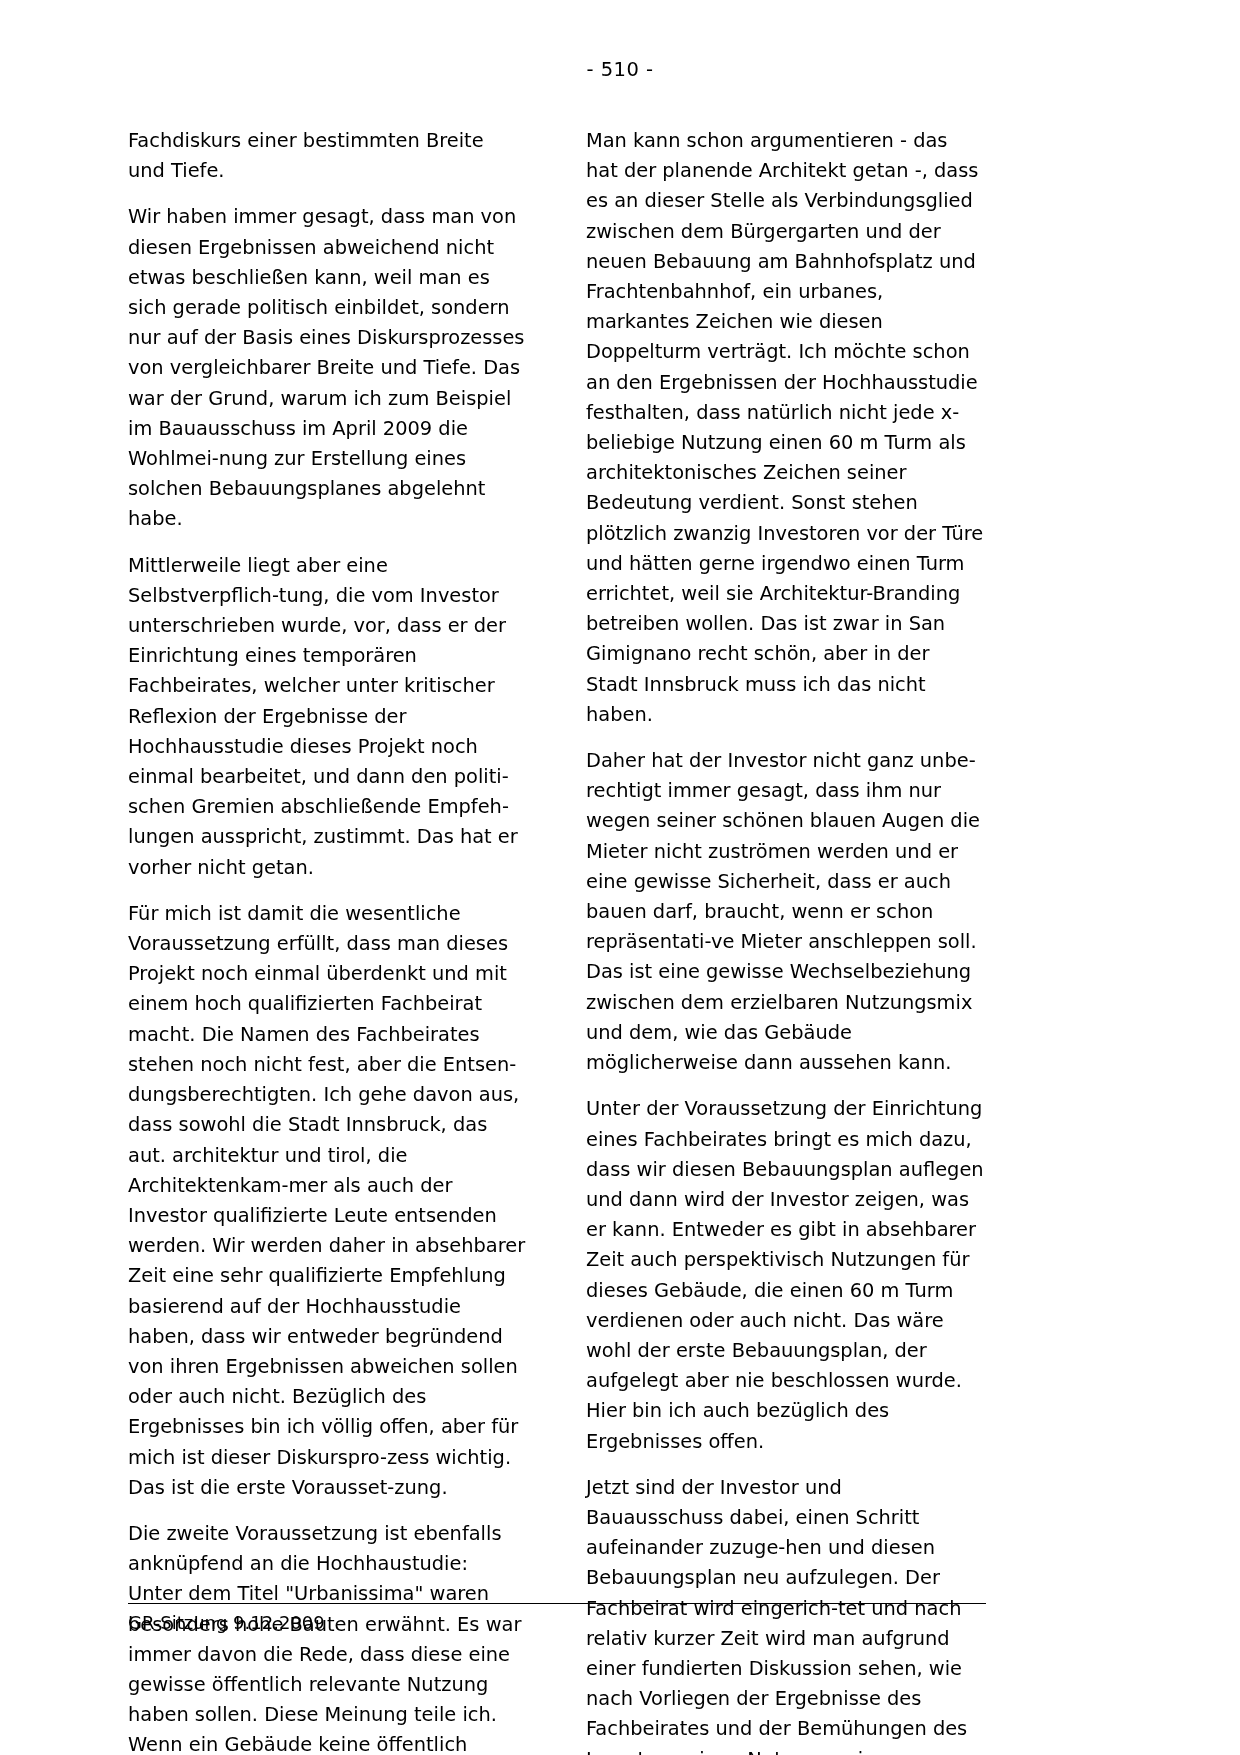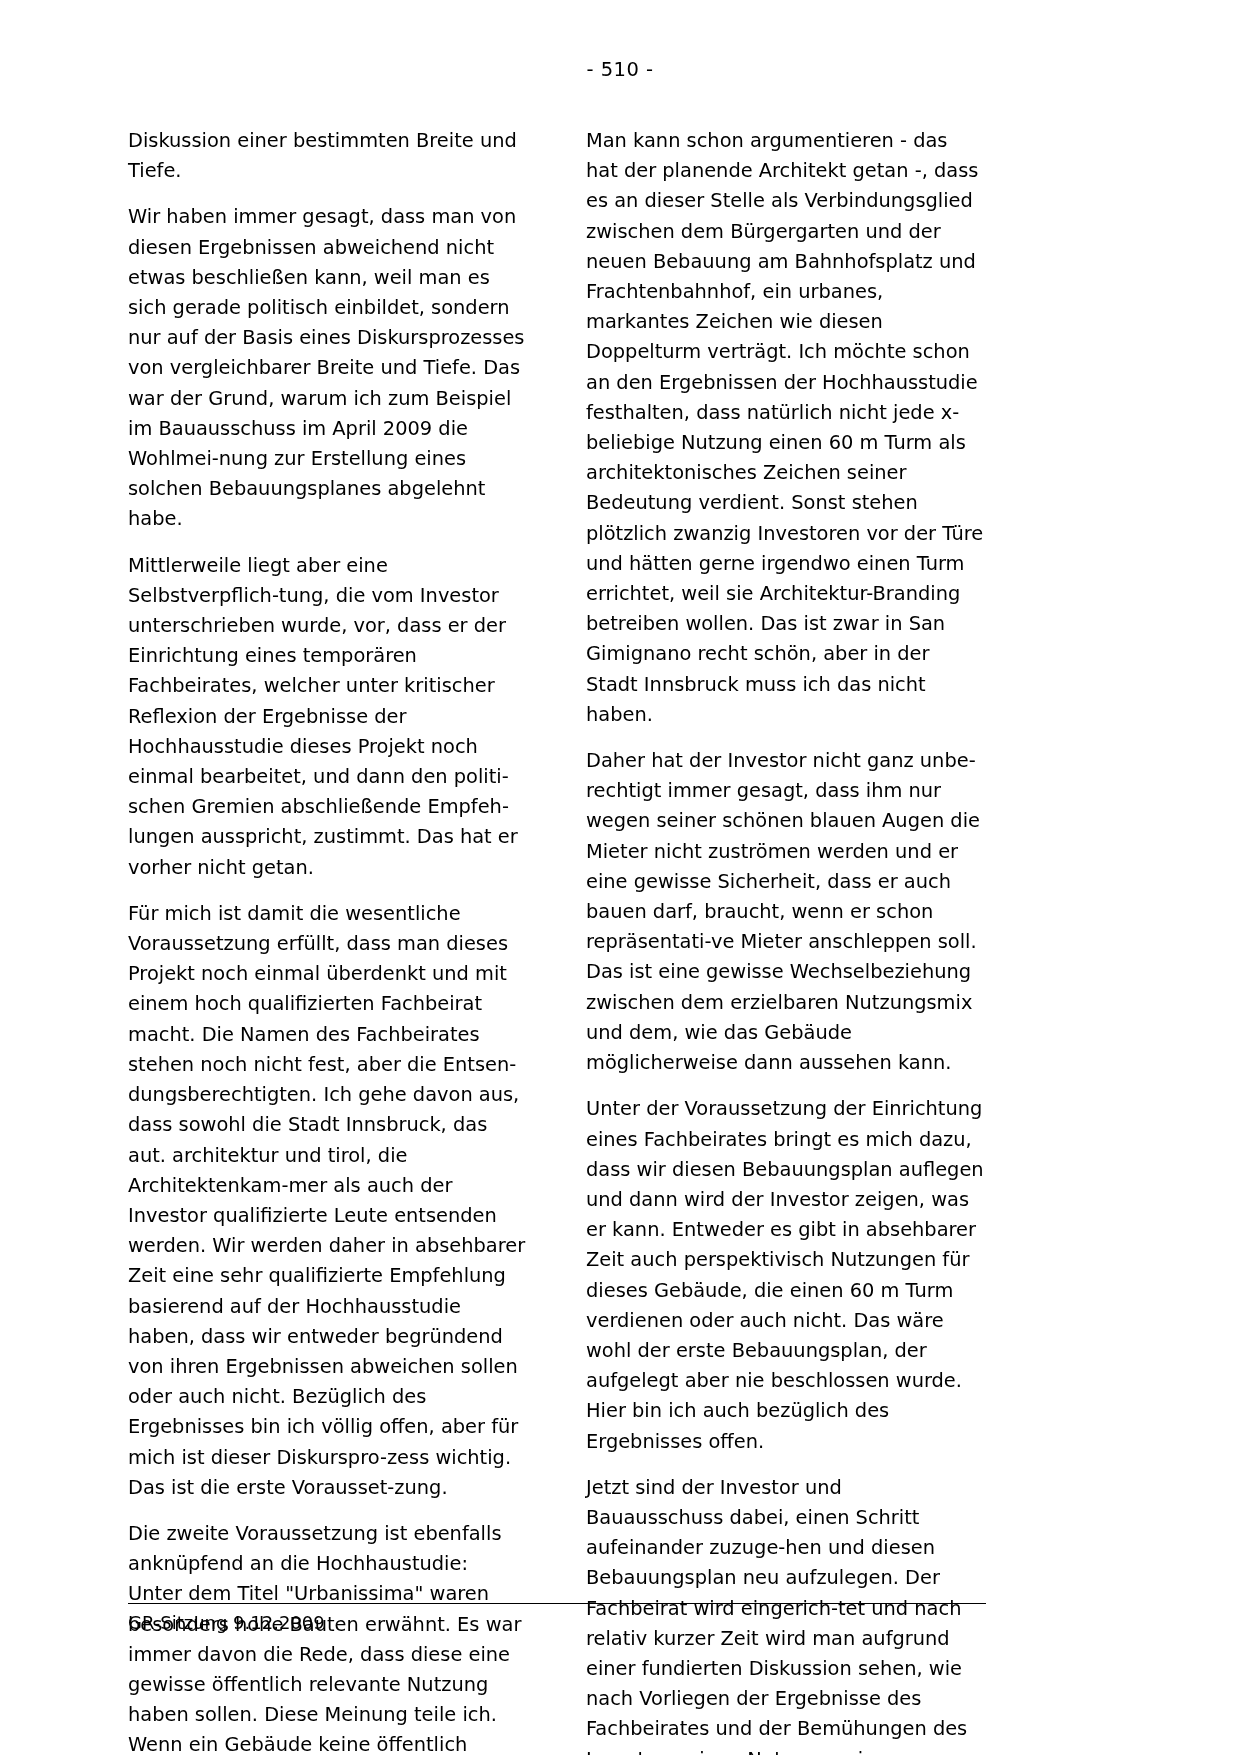--- a/index.html
+++ b/index.html
@@ -68,21 +68,21 @@
 </head>
 <body>
 
 <div class="page">
 
   <div class="page-number">- 510 -</div>
 
   <div class="columns">
 
     <div class="column">
-      <p>Diskussion einer bestimmten Breite und Tiefe.</p>
+      <p>Fachdiskurs einer bestimmten Breite und Tiefe.</p>
       <p>Wir haben immer gesagt, dass man von diesen Ergebnissen abweichend nicht etwas beschließen kann, weil man es sich gerade politisch einbildet, sondern nur auf der Basis eines Diskursprozesses von vergleichbarer Breite und Tiefe. Das war der Grund, warum ich zum Beispiel im Bauausschuss im April 2009 die Wohlmei-nung zur Erstellung eines solchen Bebauungsplanes abgelehnt habe.</p>
       <p>Mittlerweile liegt aber eine Selbstverpflich-tung, die vom Investor unterschrieben wurde, vor, dass er der Einrichtung eines temporären Fachbeirates, welcher unter kritischer Reflexion der Ergebnisse der Hochhausstudie dieses Projekt noch einmal bearbeitet, und dann den politi-schen Gremien abschließende Empfeh-lungen ausspricht, zustimmt. Das  hat er vorher nicht getan.</p>
       <p>Für mich ist damit die wesentliche Voraussetzung erfüllt, dass man dieses Projekt noch einmal überdenkt und mit einem hoch qualifizierten Fachbeirat macht. Die Namen des Fachbeirates stehen noch nicht fest, aber die Entsen-dungsberechtigten. Ich gehe davon aus, dass sowohl die Stadt Innsbruck, das aut. architektur und tirol, die Architektenkam-mer als auch der Investor qualifizierte Leute entsenden werden. Wir werden daher in absehbarer Zeit eine sehr qualifizierte Empfehlung basierend auf der Hochhausstudie haben, dass wir entweder begründend von ihren Ergebnissen abweichen sollen oder auch nicht. Bezüglich des Ergebnisses bin ich völlig offen, aber für mich ist dieser Diskurspro-zess wichtig. Das ist die erste Vorausset-zung.</p>
       <p>Die zweite Voraussetzung ist ebenfalls anknüpfend an die Hochhaustudie: Unter dem Titel "Urbanissima" waren besonders hohe Bauten erwähnt. Es war immer davon die Rede, dass diese eine gewisse öffentlich relevante Nutzung haben sollen. Diese Meinung teile ich. Wenn ein Gebäude keine öffentlich relevante Nutzung hat, ist ein 60 m Turm eine theatralische Geste, aber kein formaler Ausdruck einer Funktion, die ein solches Gebäude hat.</p>
     </div>
 
     <div class="column">
       <p>Man kann schon argumentieren - das hat der planende Architekt getan -, dass es an dieser Stelle als Verbindungsglied zwischen dem Bürgergarten und der neuen Bebauung am Bahnhofsplatz und Frachtenbahnhof, ein urbanes, markantes Zeichen wie diesen Doppelturm verträgt. Ich möchte schon an den Ergebnissen der Hochhausstudie festhalten, dass natürlich nicht jede x-beliebige Nutzung einen 60 m Turm als architektonisches Zeichen seiner Bedeutung verdient. Sonst stehen plötzlich zwanzig Investoren vor der Türe und hätten gerne irgendwo einen Turm errichtet, weil sie Architektur-Branding betreiben wollen. Das ist zwar in San Gimignano recht schön, aber in der Stadt Innsbruck muss ich das nicht haben.</p>
       <p>Daher hat der Investor nicht ganz unbe-rechtigt immer gesagt, dass ihm nur wegen seiner schönen blauen Augen die Mieter nicht zuströmen werden und er eine gewisse Sicherheit, dass er auch bauen darf, braucht, wenn er schon repräsentati-ve Mieter anschleppen soll. Das ist eine gewisse Wechselbeziehung zwischen dem erzielbaren Nutzungsmix und dem, wie das Gebäude möglicherweise dann aussehen kann.</p>
       <p>Unter der Voraussetzung der Einrichtung eines Fachbeirates bringt es mich dazu, dass wir diesen Bebauungsplan auflegen und dann wird der Investor zeigen, was er kann. Entweder es gibt in absehbarer Zeit auch perspektivisch Nutzungen für dieses Gebäude, die einen 60 m Turm verdienen oder auch nicht. Das wäre wohl der erste Bebauungsplan, der aufgelegt aber nie beschlossen wurde. Hier bin ich auch bezüglich des Ergebnisses offen.</p>

